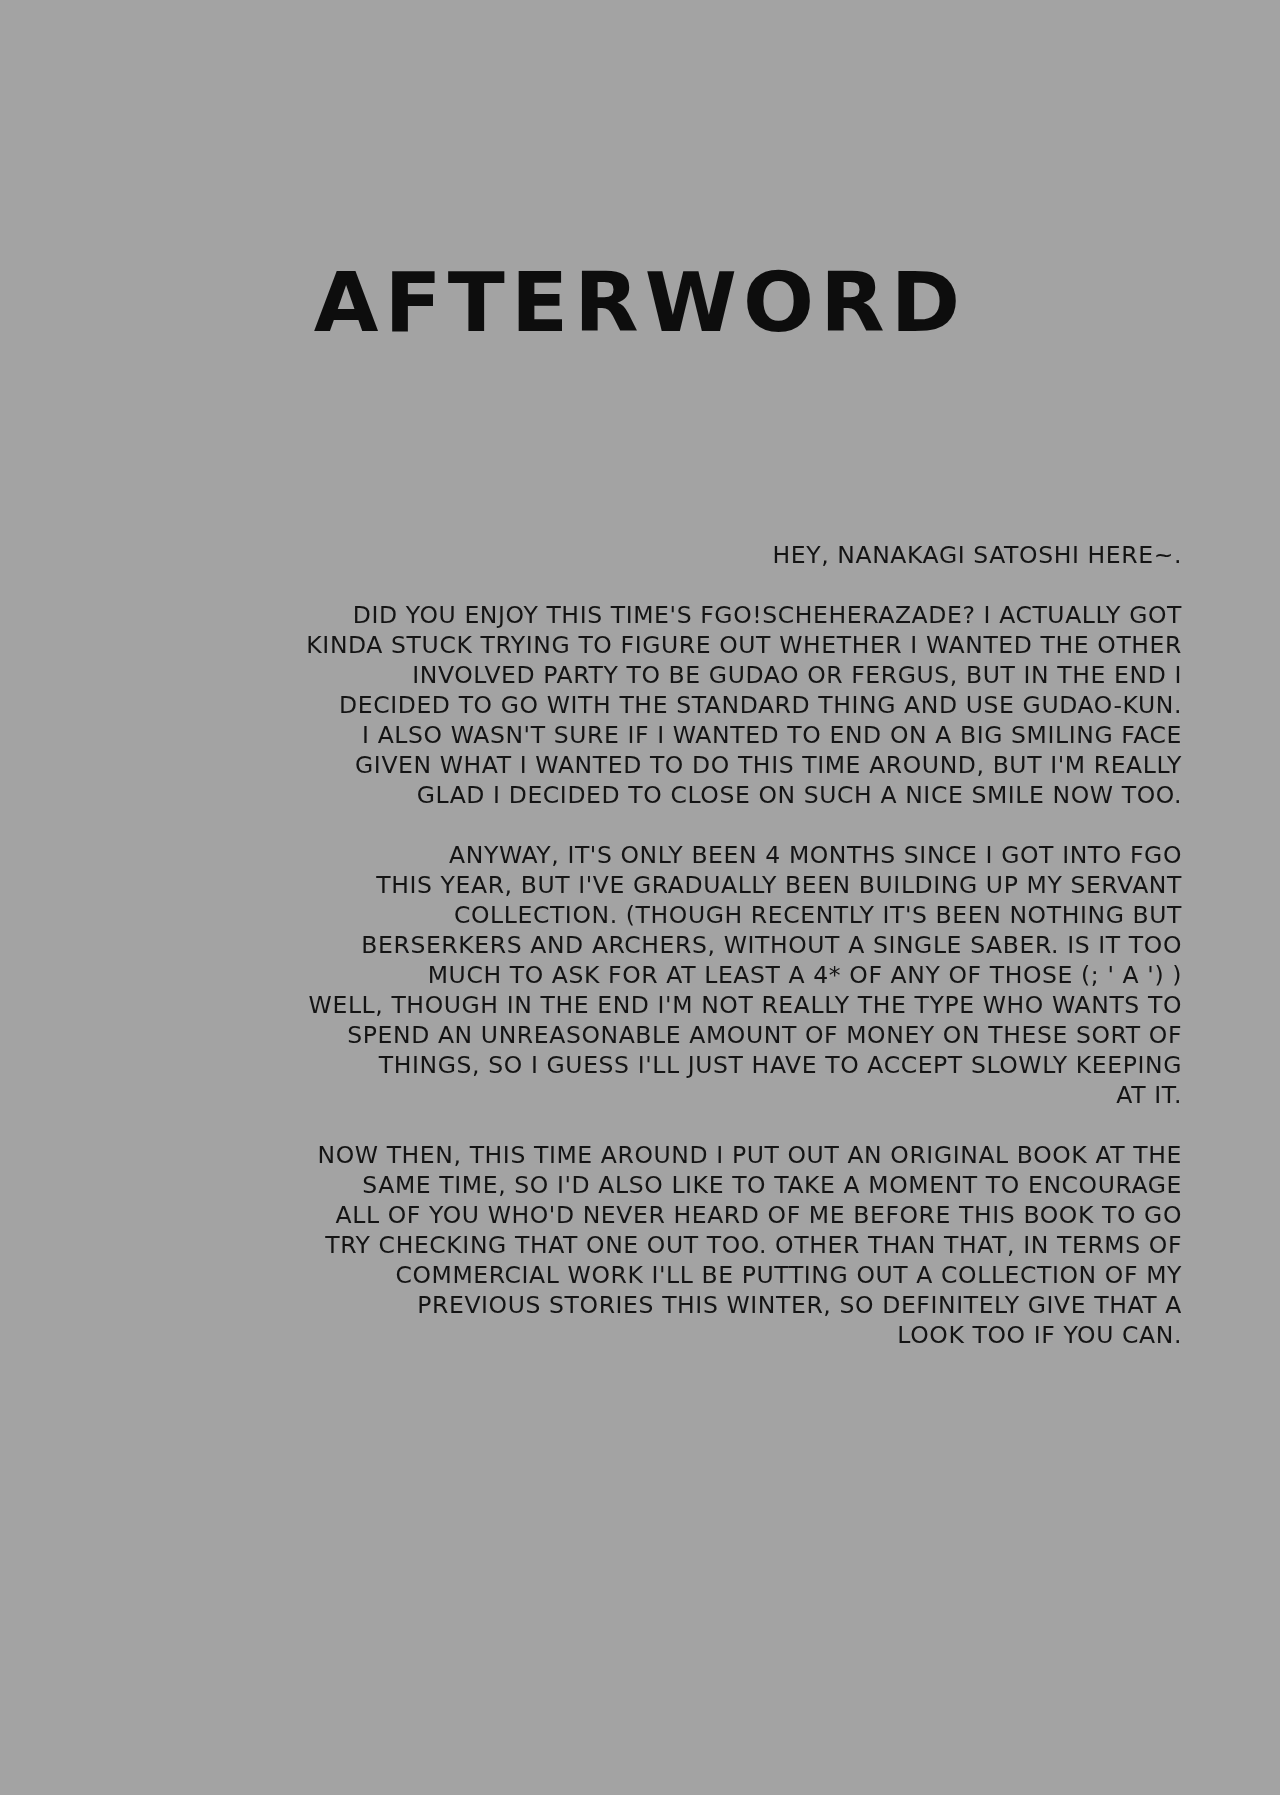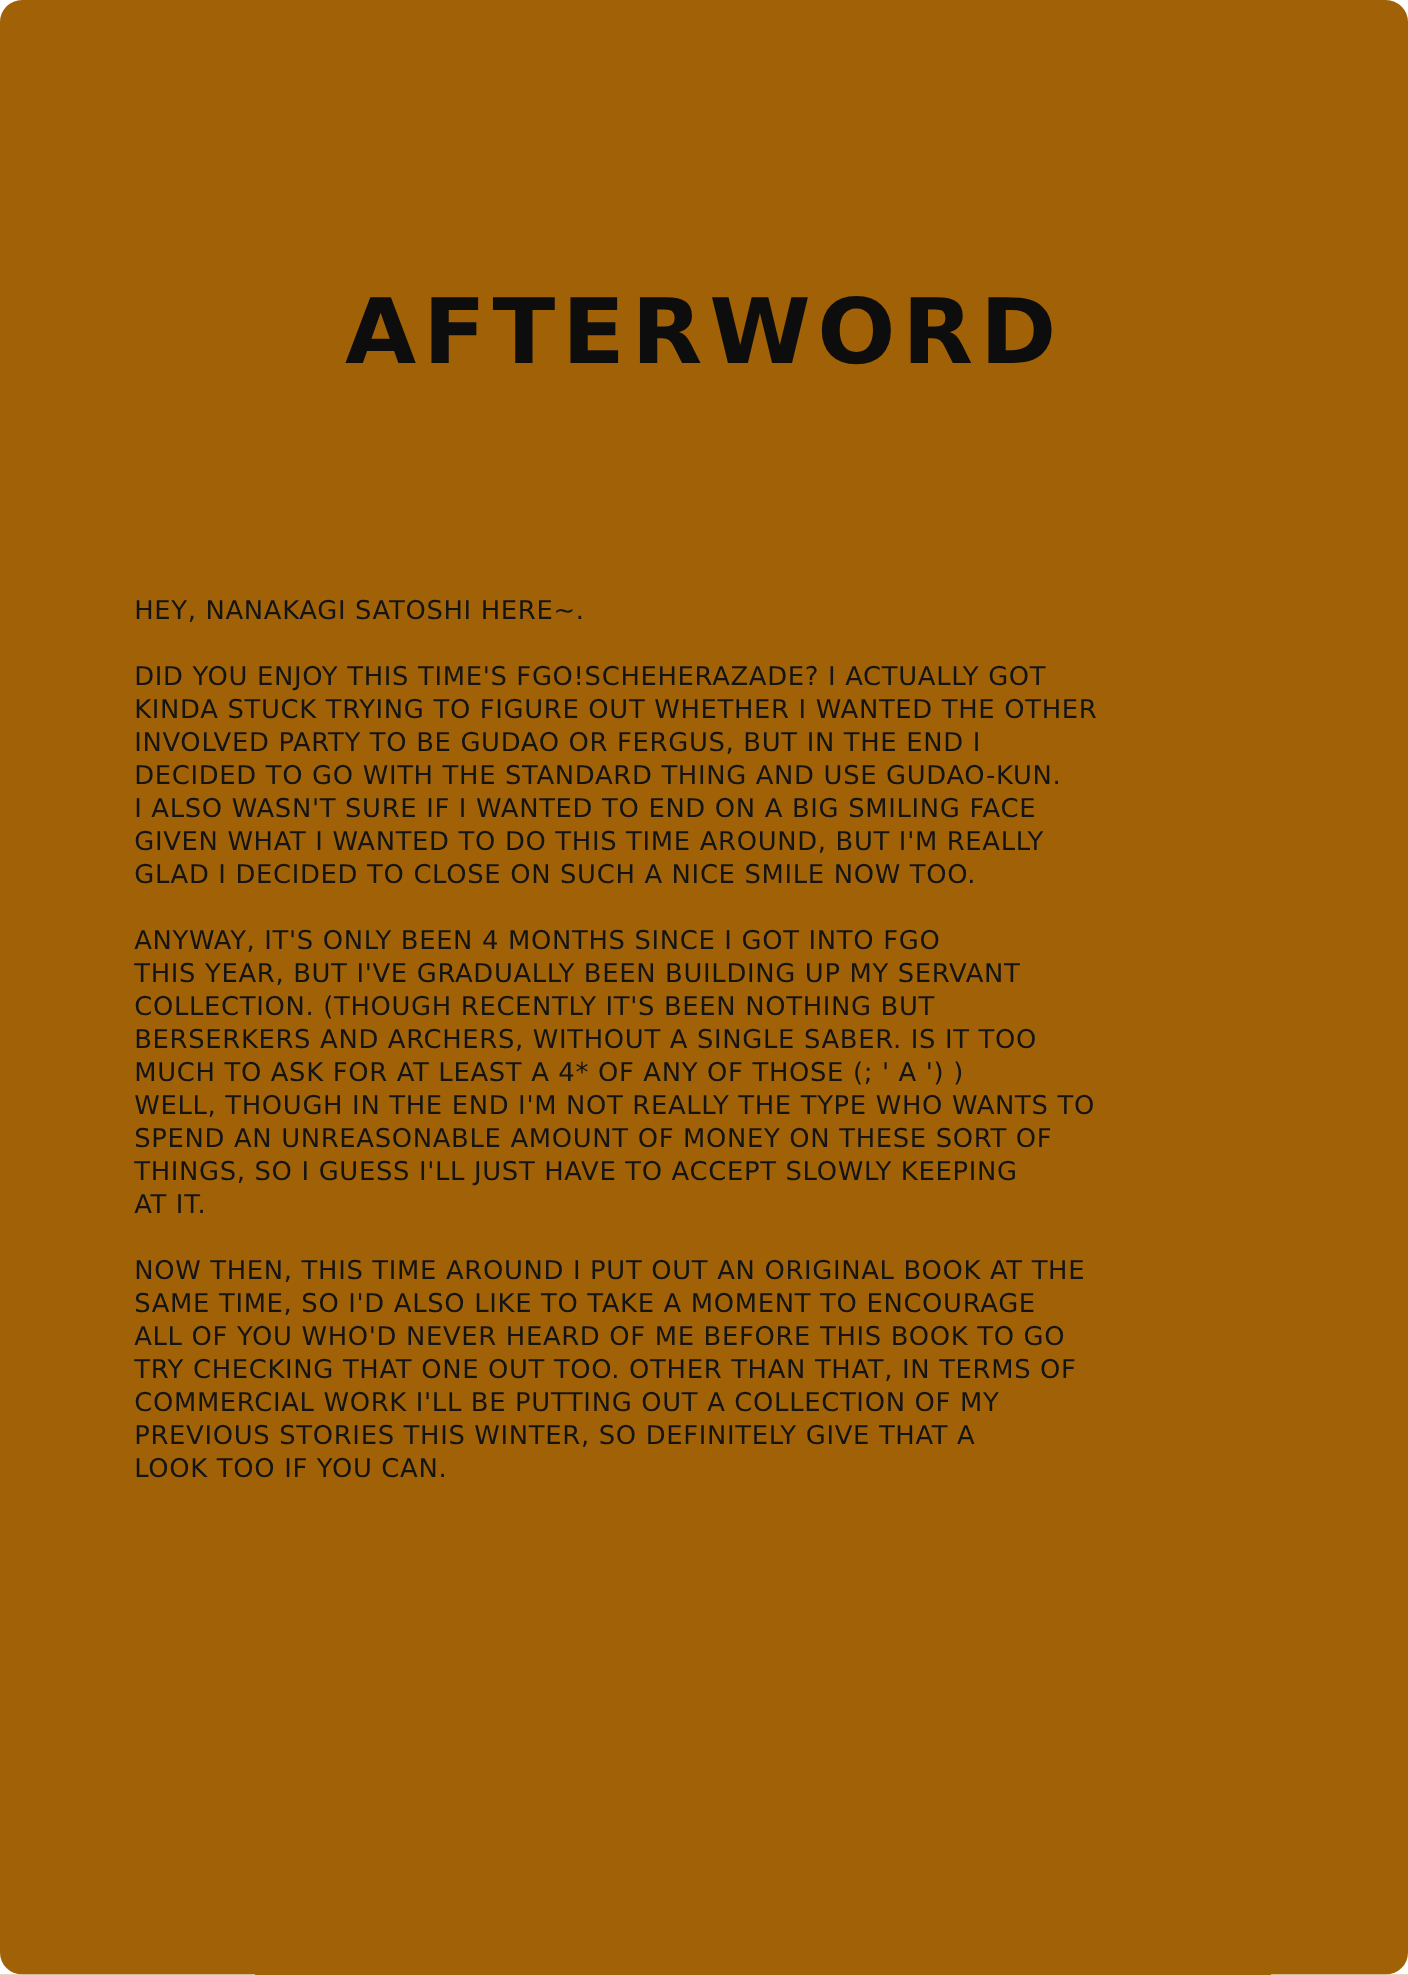--- a/index.html
+++ b/index.html
@@ -11,22 +11,21 @@
     width: 1280px;
     height: 1795px;
     position: relative;
     font-family: "Liberation Sans", sans-serif;
     color: #111111;
     overflow: hidden;
   }
   .page {
     position: absolute;
     inset: 0;
-    background: #a16207;
-    border-radius: 20px;
+    background: #a3a3a3;
   }
   .title {
     position: absolute;
     top: 262px;
     left: 0;
     width: 1280px;
     text-align: center;
     font-family: "DejaVu Sans", sans-serif;
     font-weight: bold;
     font-size: 82px;
@@ -43,20 +42,21 @@
     font-family: "DejaVu Sans", sans-serif;
     font-size: 23.5px;
     line-height: 30px;
     letter-spacing: 0.6px;
     color: #141414;
     font-weight: 500;
   }
   .para {
     margin: 0 0 30px 0;
     white-space: pre-line;
+    text-align: right;
   }
   .para:last-child {
     margin-bottom: 0;
   }
 </style>
 </head>
 <body>
 
 <div class="page">
 

